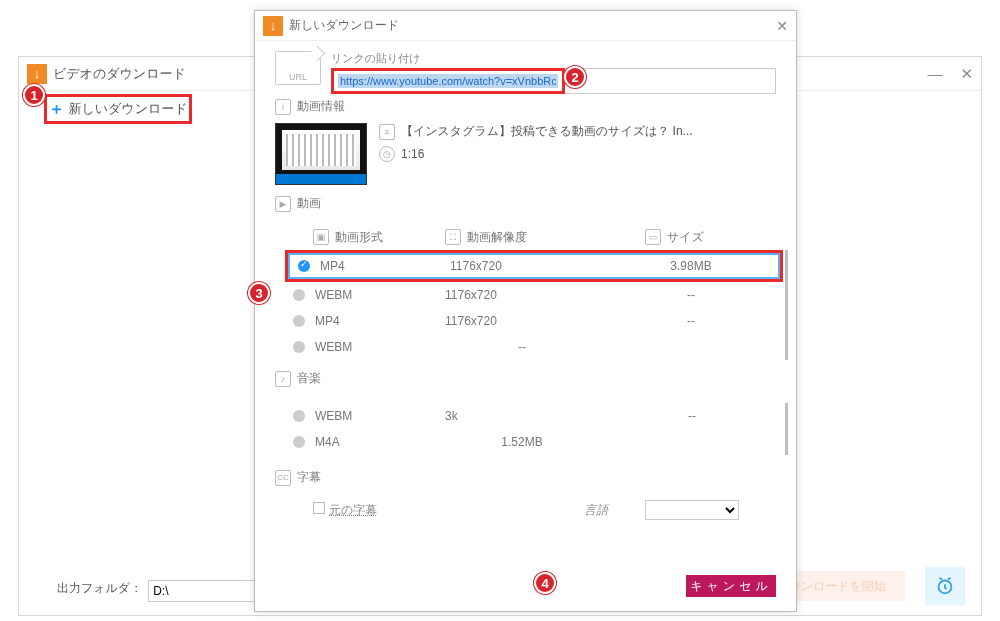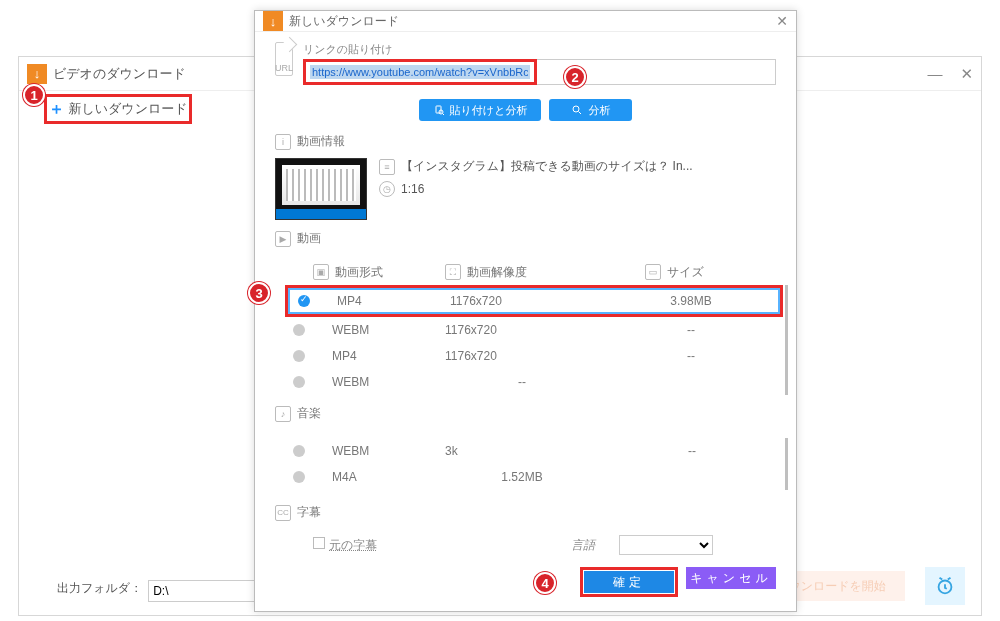--- a/index.html
+++ b/index.html
@@ -25,21 +25,21 @@
   .clock-btn svg { stroke:#36a5e2; }
 
   
   .modal { position: absolute; left: 254px; top: 10px; width: 543px; height: 602px; background: #fff; border: 1px solid #bbb; box-shadow: 0 0 8px rgba(0,0,0,0.15); display:flex; flex-direction:column; }
   .modal-title-bar { height: 30px; display: flex; align-items: center; padding: 0 8px; border-bottom: 1px solid #eee; }
   .modal-title { font-size: 12px; color: #666; flex:1; }
   .close-x { color:#888; font-size:14px; }
 
   .section-pad { padding: 10px 20px 0 20px; }
   .url-row { display:flex; gap:10px; }
-  .url-icon { width:18px; height:34px; border:1px solid #ccc; border-radius:2px; font-size:9px; color:#aaa; display:flex; align-items:flex-end; justify-content:center; padding-bottom:2px; position:relative; }
+  .url-icon { width:46px; height:34px; border:1px solid #ccc; border-radius:2px; font-size:9px; color:#aaa; display:flex; align-items:flex-end; justify-content:center; padding-bottom:2px; position:relative; }
   .url-icon::before { content:""; position:absolute; top:-4px; right:-3px; width:10px; height:10px; border-top:1px solid #ccc; border-right:1px solid #ccc; transform:rotate(45deg); background:#fff; }
   .url-col { flex:1; }
   .url-label { font-size:11px; color:#888; margin-bottom:2px; }
   .url-input-wrap { border:3px solid #e92a2a; height:26px; width:234px; display:flex; align-items:center; padding:0 4px; }
   .url-input { border:none; outline:none; font-size:11px; color:#1a66cc; background:#bdd7f0; width:100%; }
 
   .action-btns { display:flex; gap:8px; justify-content:center; margin:14px 0 12px; }
   .pill { height:22px; border-radius:3px; color:#fff; font-size:11px; display:inline-flex; align-items:center; gap:5px; padding:0 14px; background:#2196f3; }
   .pill svg { stroke:#fff; }
 
@@ -50,42 +50,42 @@
   .thumb { width:92px; height:62px; background:#111; border:1px solid #333; position:relative; overflow:hidden; }
   .thumb-inner { position:absolute; left:6px; top:6px; right:6px; bottom:14px; background:linear-gradient(#fff,#e8e8e8); }
   .thumb-bar { position:absolute; left:0; right:0; bottom:0; height:10px; background:#0078d4; }
   .thumb-noise { position:absolute; inset:10px 10px 18px 10px; background:repeating-linear-gradient(90deg,#bbb 0 2px,#fff 2px 6px); }
   .info-meta { font-size:12px; color:#555; }
   .info-line { display:flex; align-items:center; gap:6px; margin-bottom:6px; }
 
   .table-wrap { margin:4px 8px 0 30px; }
   .t-head, .t-row { display:grid; grid-template-columns: 160px 200px 1fr; align-items:center; height:26px; font-size:12px; color:#777; }
   .t-head { color:#777; }
-  .col1 { display:flex; align-items:center; gap:27px; padding-left:8px;}
+  .col1 { display:flex; align-items:center; gap:10px; padding-left:8px;}
   .radio { width:12px; height:12px; border-radius:50%; background:#ccc; display:inline-block; }
   .radio.sel { background:#2196f3; position:relative; }
   .radio.sel::after { content:"✓"; color:#fff; font-size:9px; position:absolute; left:2px; top:-1px; }
   .t-row.selected { border:2px solid #57b3ff; background:#fff; }
   .hcell { display:flex; align-items:center; gap:6px; }
   .col3 { text-align:center; padding-right:46px;}
   .tbl-block { border-right:3px solid #bfbfbf; padding-right:2px; }
   .sel-outline { border:3px solid #e92a2a; padding:0; }
 
   .audio-block { margin:8px 8px 0 30px; border-right:3px solid #bfbfbf; }
 
-  .sub-row { display:flex; align-items:center; gap:24px; padding:6px 0 0 38px; font-size:12px; color:#888;}
+  .sub-row { display:flex; align-items:center; gap:37px; padding:6px 0 0 38px; font-size:12px; color:#888;}
   .chk { width:12px; height:12px; border:1px solid #bbb; display:inline-block; margin-right:4px; }
   .lang-label { margin-left:170px;font-style:italic; }
   .lang-select { width:94px; height:20px; border:1px solid #ccc; background:#fff; }
 
   .modal-footer { margin-top:auto; padding:12px 20px 14px; display:flex; justify-content:flex-end; gap:8px; position:relative; }
   .btn { width:90px; height:22px; font-size:12px; color:#fff; display:inline-flex; align-items:center; justify-content:center; letter-spacing:4px; }
   .btn-confirm { background:#1e88e5; }
   .btn-confirm-wrap { border:3px solid #e92a2a; padding:1px; }
-  .btn-cancel { background:#8b5cf6; }
+  .btn-cancel { background:#be185d; }
 
   
   .badge { position:absolute; width:22px; height:22px; border-radius:50%; background:#d8232a; color:#fff; font-weight:bold; font-size:13px; display:flex; align-items:center; justify-content:center; border:2px solid #fff; box-shadow:0 0 0 1px #d8232a; z-index:20; }
   .b1 { left:23px; top:84px; }
   .b2 { left:564px; top:66px; }
   .b3 { left:248px; top:282px; }
   .b4 { left:534px; top:572px; }
 </style>
 </head>
 <body>
@@ -135,37 +135,20 @@
         <div class="url-label">リンクの貼り付け</div>
         <div style="display:flex;">
           <div class="url-input-wrap">
             <input class="url-input" value="https://www.youtube.com/watch?v=xVnbbRcRpbo" style="">
           </div>
           <div style="flex:1;border:1px solid #ccc;border-left:none;height:26px;"></div>
         </div>
       </div>
     </div>
 
-    <div class="action-btns">
-      <div class="pill">
-        <svg width="12" height="12" viewBox="0 0 24 24" fill="none" stroke-width="2">
-            <rect x="6" y="4" width="10" height="14" rx="1"></rect>
-            <circle cx="16" cy="16" r="4"></circle>
-            <path d="M19 19l3 3"></path>
-          </svg>
-        <span>貼り付けと分析</span>
-      </div>
-      <div class="pill" style="padding:0 22px;">
-        <svg width="12" height="12" viewBox="0 0 24 24" fill="none" stroke-width="2">
-            <circle cx="10" cy="10" r="6"></circle>
-            <path d="M15 15l5 5"></path>
-          </svg>
-        <span>分析</span>
-      </div>
-    </div>
 
     <div class="sec-head">
       <span class="sec-icon">i</span>
       <span>動画情報</span>
     </div>
     <div class="info-row">
       <div class="thumb">
         <div class="thumb-inner"></div>
           <div class="thumb-noise"></div>
           <div class="thumb-bar"></div>
@@ -270,23 +253,20 @@
       <span>字幕</span>
     </div>
     <div class="sub-row">
       <label><span class="chk"></span><span style="text-decoration:underline dotted;">元の字幕</span></label>
       <span class="lang-label">言語</span>
       <select class="lang-select"></select>
     </div>
   </div>
 
   <div class="modal-footer">
-    <div class="btn-confirm-wrap">
-      <div class="btn btn-confirm">確定</div>
-    </div>
     <div class="btn btn-cancel">キャンセル</div>
   </div>
 </div>
 
 <div class="badge b1">1</div>
 <div class="badge b2">2</div>
 <div class="badge b3">3</div>
 <div class="badge b4">4</div>
 
 </body></html>

